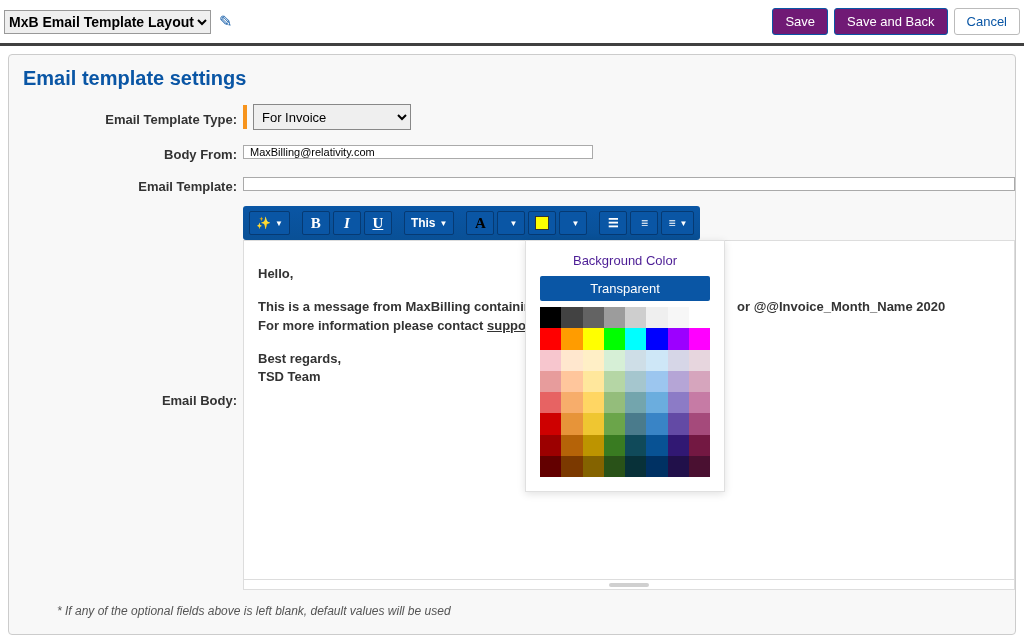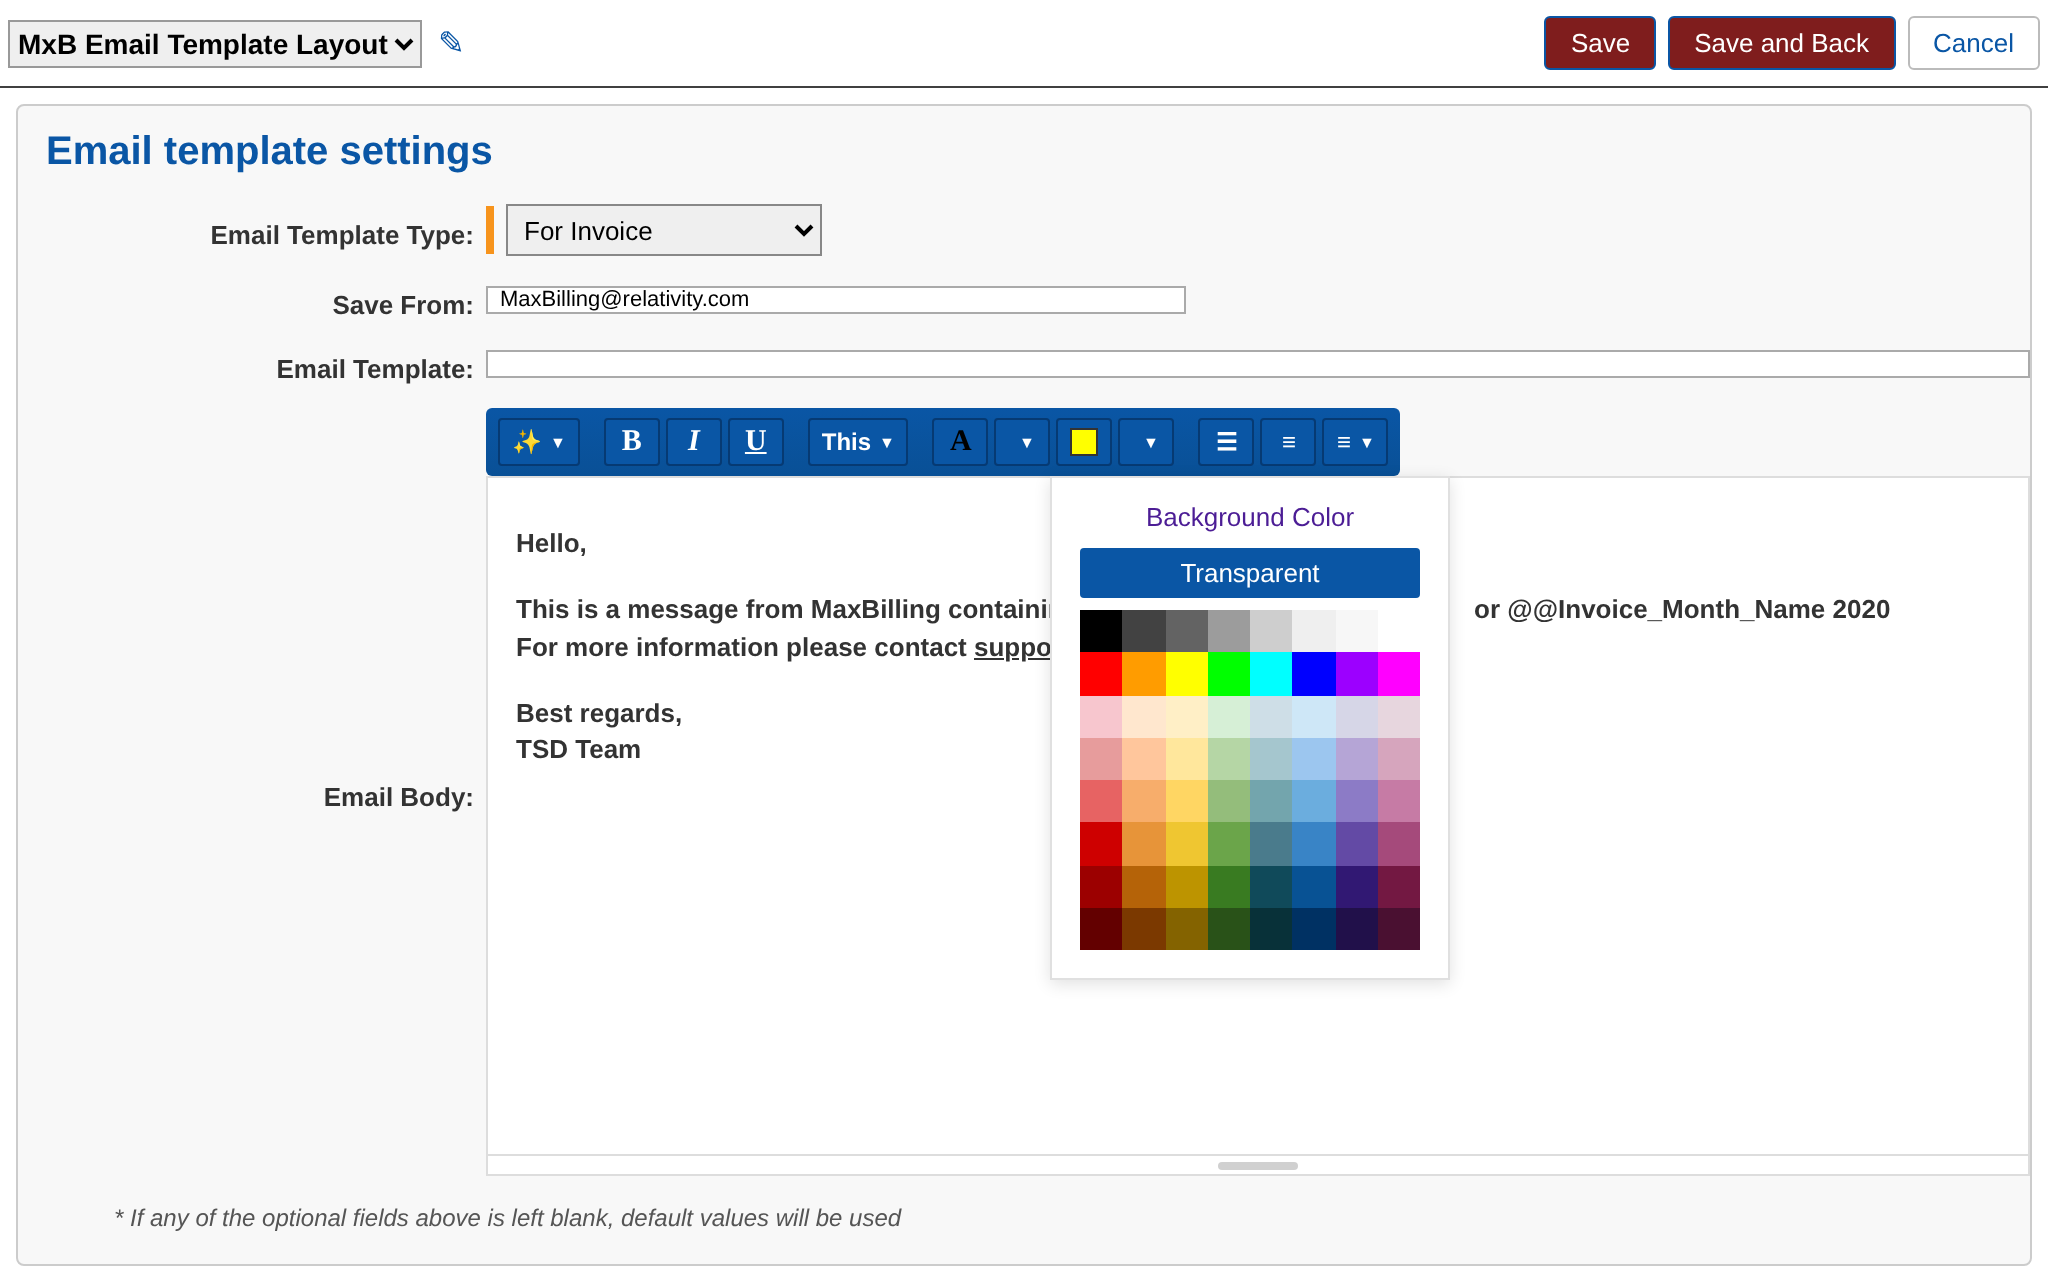--- a/index.html
+++ b/index.html
@@ -9,21 +9,21 @@
     font-size: 13px;
     background: #fff;
     color: #333;
     width: 1024px;
   }
   .top-bar {
     display: flex;
     align-items: center;
     padding: 8px 4px 8px 4px;
     gap: 6px;
-    border-bottom: 1px solid #404040;
+    border-bottom: 3px solid #404040;
   }
   .layout-select {
     font-size: 14px;
     font-weight: bold;
     height: 24px;
     border: 1px solid #999;
   }
   .pencil-icon {
     color: #0a56a5;
     font-size: 16px;
@@ -32,21 +32,21 @@
   }
   .top-spacer { flex: 1; }
   .btn {
     padding: 5px 12px;
     border-radius: 3px;
     font-size: 13px;
     cursor: pointer;
     border: 1px solid transparent;
   }
   .btn-primary {
-    background: #7f1d1d;
+    background: #701a75;
     color: #fff;
     border-color: #0a56a5;
   }
   .btn-secondary {
     background: #fff;
     color: #0a56a5;
     border-color: #bbb;
   }
   .panel {
     margin: 8px 8px 0 8px;
@@ -236,21 +236,21 @@
     <div class="form-label">Email Template Type:</div>
     <div class="form-field">
       <span class="required-mark"></span>
       <select class="select-type">
         <option>For Invoice</option>
       </select>
     </div>
   </div>
 
   <div class="form-row">
-    <div class="form-label">Save From:</div>
+    <div class="form-label">Body From:</div>
     <div class="form-field">
       <input class="text-input email-from" value="MaxBilling@relativity.com" style="">
     </div>
   </div>
 
   <div class="form-row">
     <div class="form-label">Email Template:</div>
     <div class="form-field">
       <input class="text-input email-subject" value="" style="">
     </div>

